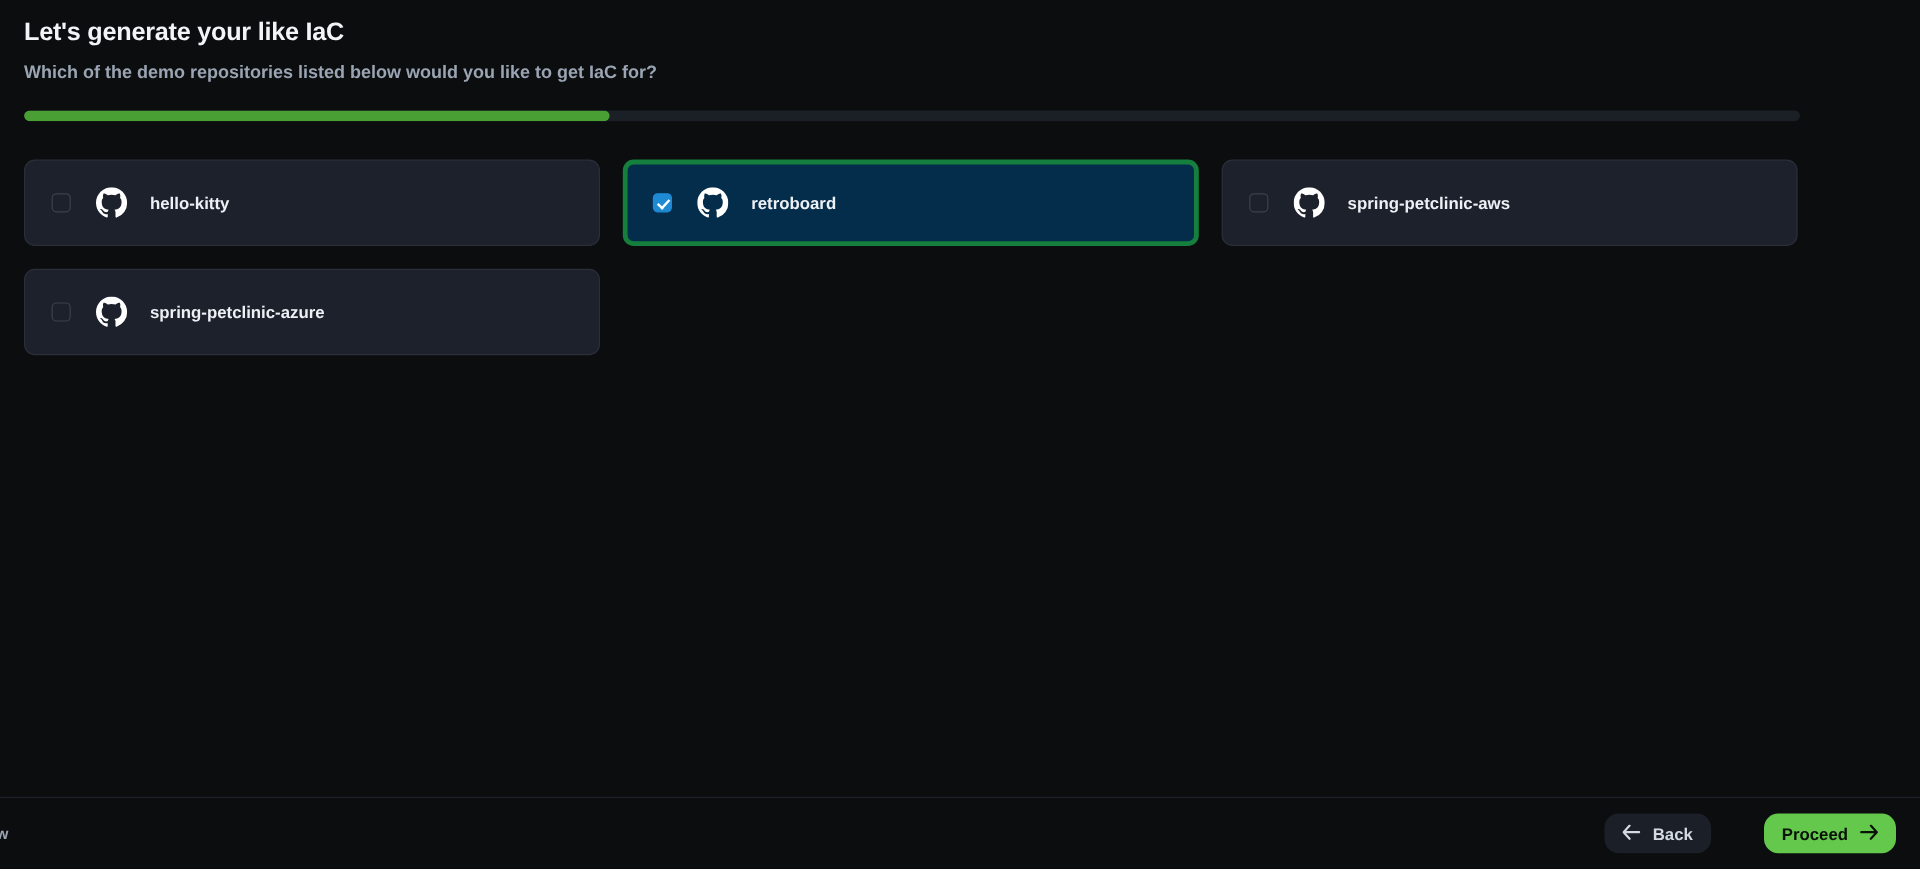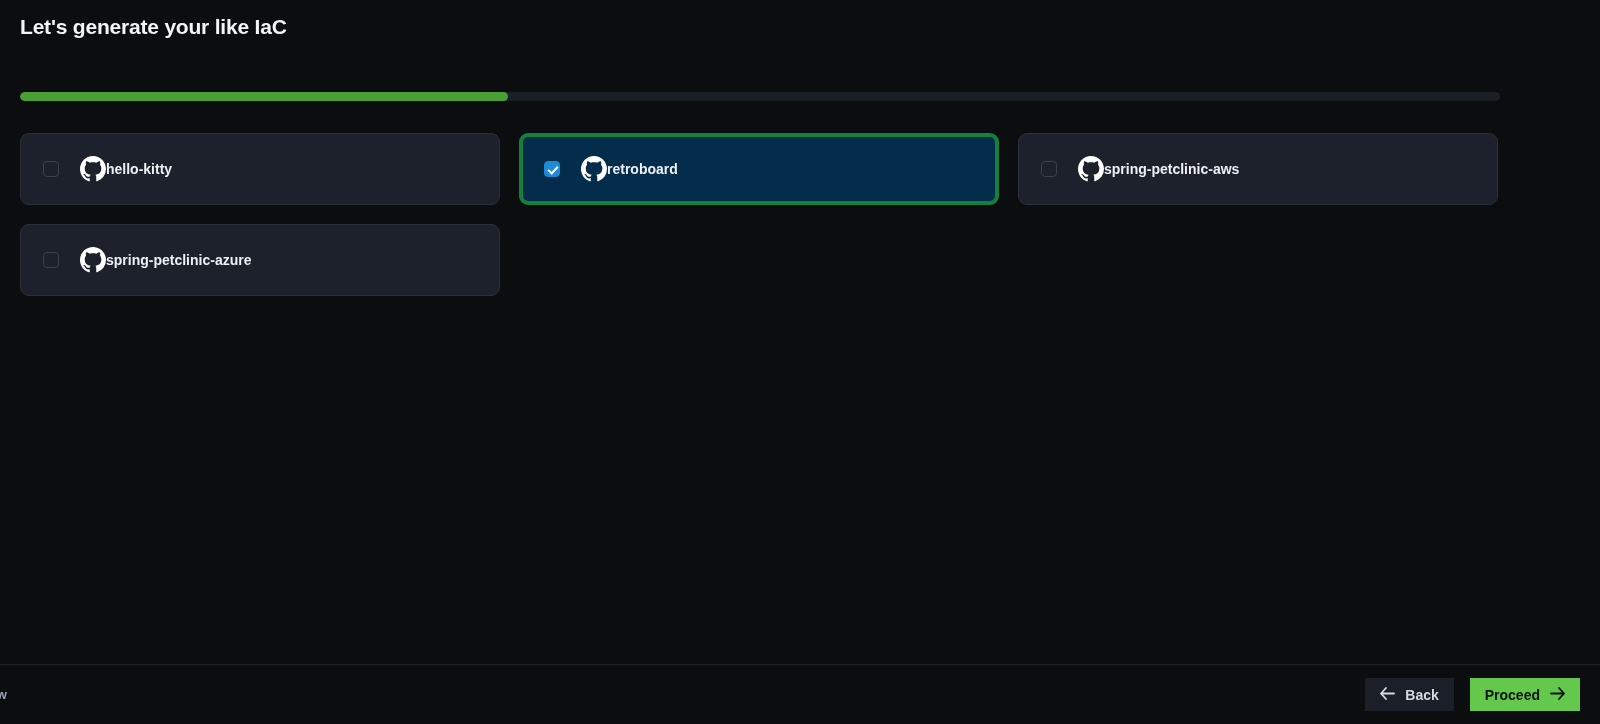--- a/index.html
+++ b/index.html
@@ -112,20 +112,21 @@
   .gh-icon {
     margin-left: 21px;
     flex: 0 0 auto;
     width: 26px;
     height: 26px;
     display: block;
   }
   .gh-icon svg { display: block; }
 
   .repo-name {
+    margin-left: 19px;
     font-size: 14px;
     font-weight: bold;
     color: #edf0f4;
     white-space: nowrap;
   }
 
   
   .footer {
     position: absolute;
     left: 0;
@@ -149,51 +150,53 @@
   }
 
   .footer-actions {
     display: flex;
     align-items: center;
     gap: 16px;
   }
 
   .btn {
     height: 33px;
-    border-radius: 0;
+    border-radius: 12px;
     display: inline-flex;
     align-items: center;
     gap: 10px;
     font-size: 14px;
     font-weight: bold;
     cursor: pointer;
     border: none;
     padding: 0 15px;
     font-family: "Liberation Sans", sans-serif;
   }
 
   .btn-back {
     background: #1b1f27;
     color: #d4dae3;
   }
 
   .btn-proceed {
     background: #63c84c;
     color: #0a1207;
+    margin-left: 28px;
   }
 
   .arrow { display: block; }
 </style>
 </head>
 <body>
 
 <div class="page">
 
   <div class="header">
     <div class="page-title">Let's generate your like IaC</div>
+    <div class="page-subtitle">Which of the demo repositories listed below would you like to get IaC for?</div>
   </div>
 
   <div class="progress-track">
     <div class="progress-fill" id="progress-fill" style="width: 33%;"></div>
   </div>
 
   <div class="repo-grid" id="repo-grid">
       <div class="repo-card">
         <div class="checkbox"></div>
         <span class="gh-icon">

